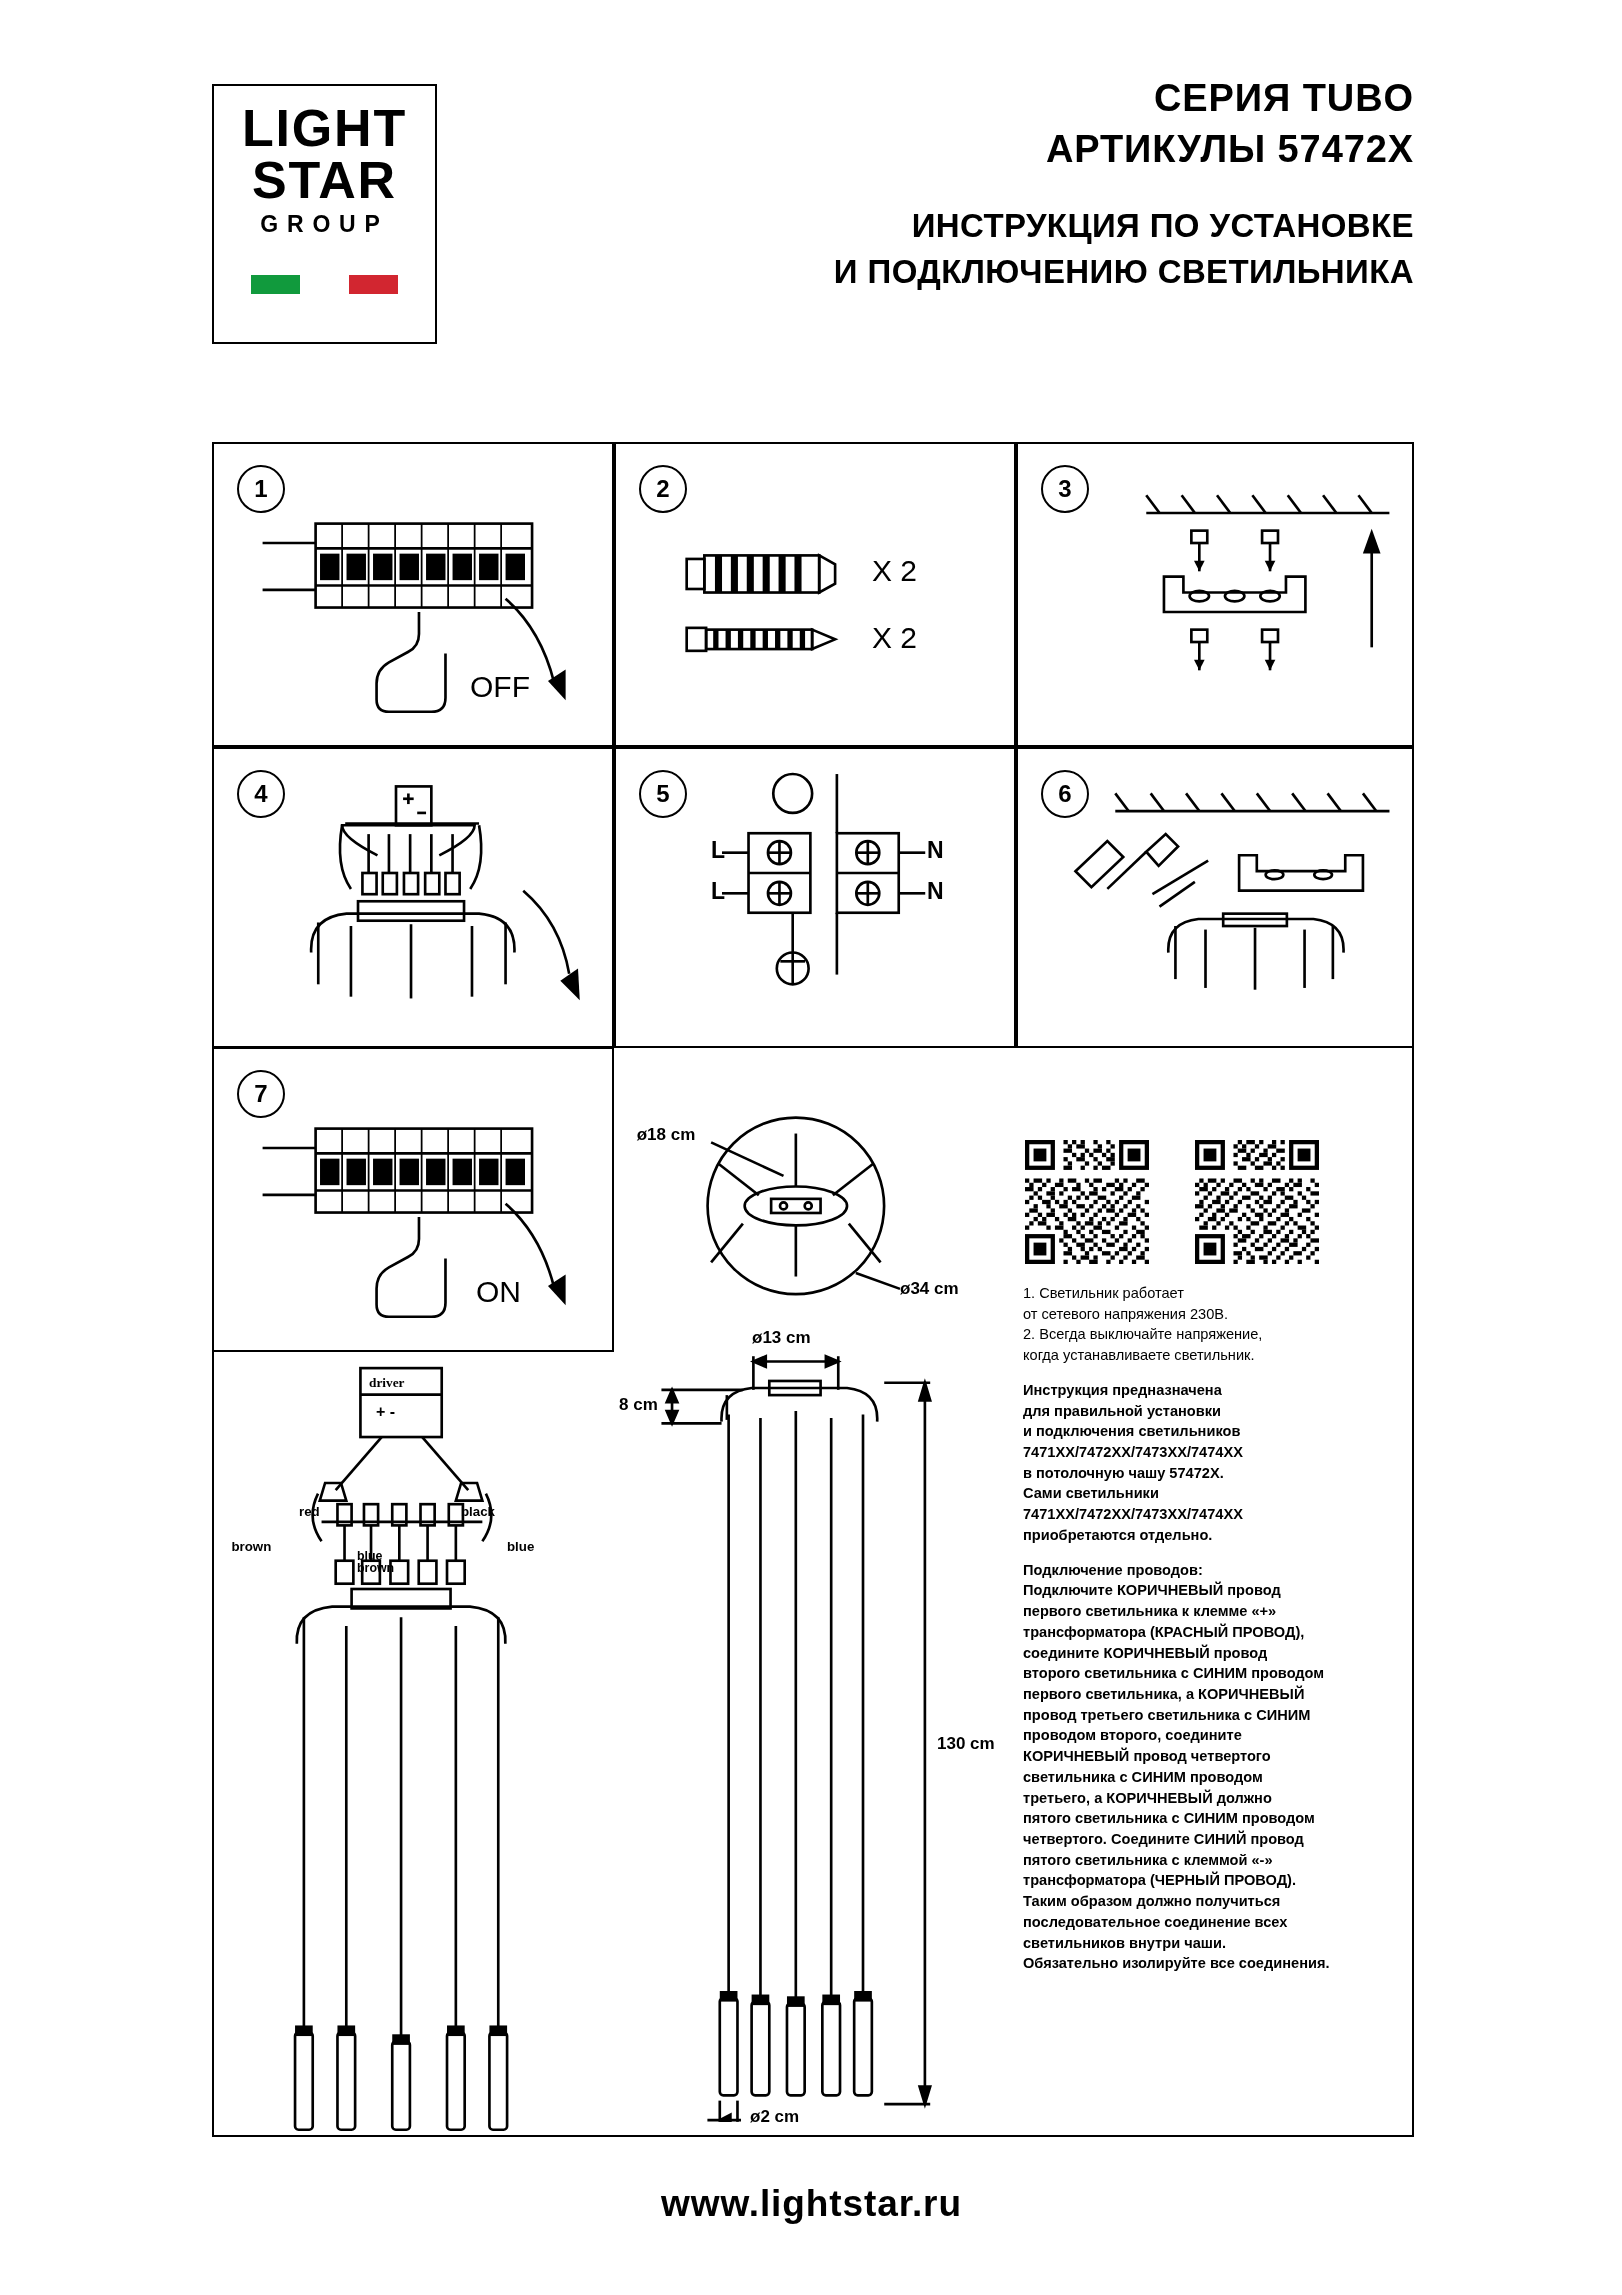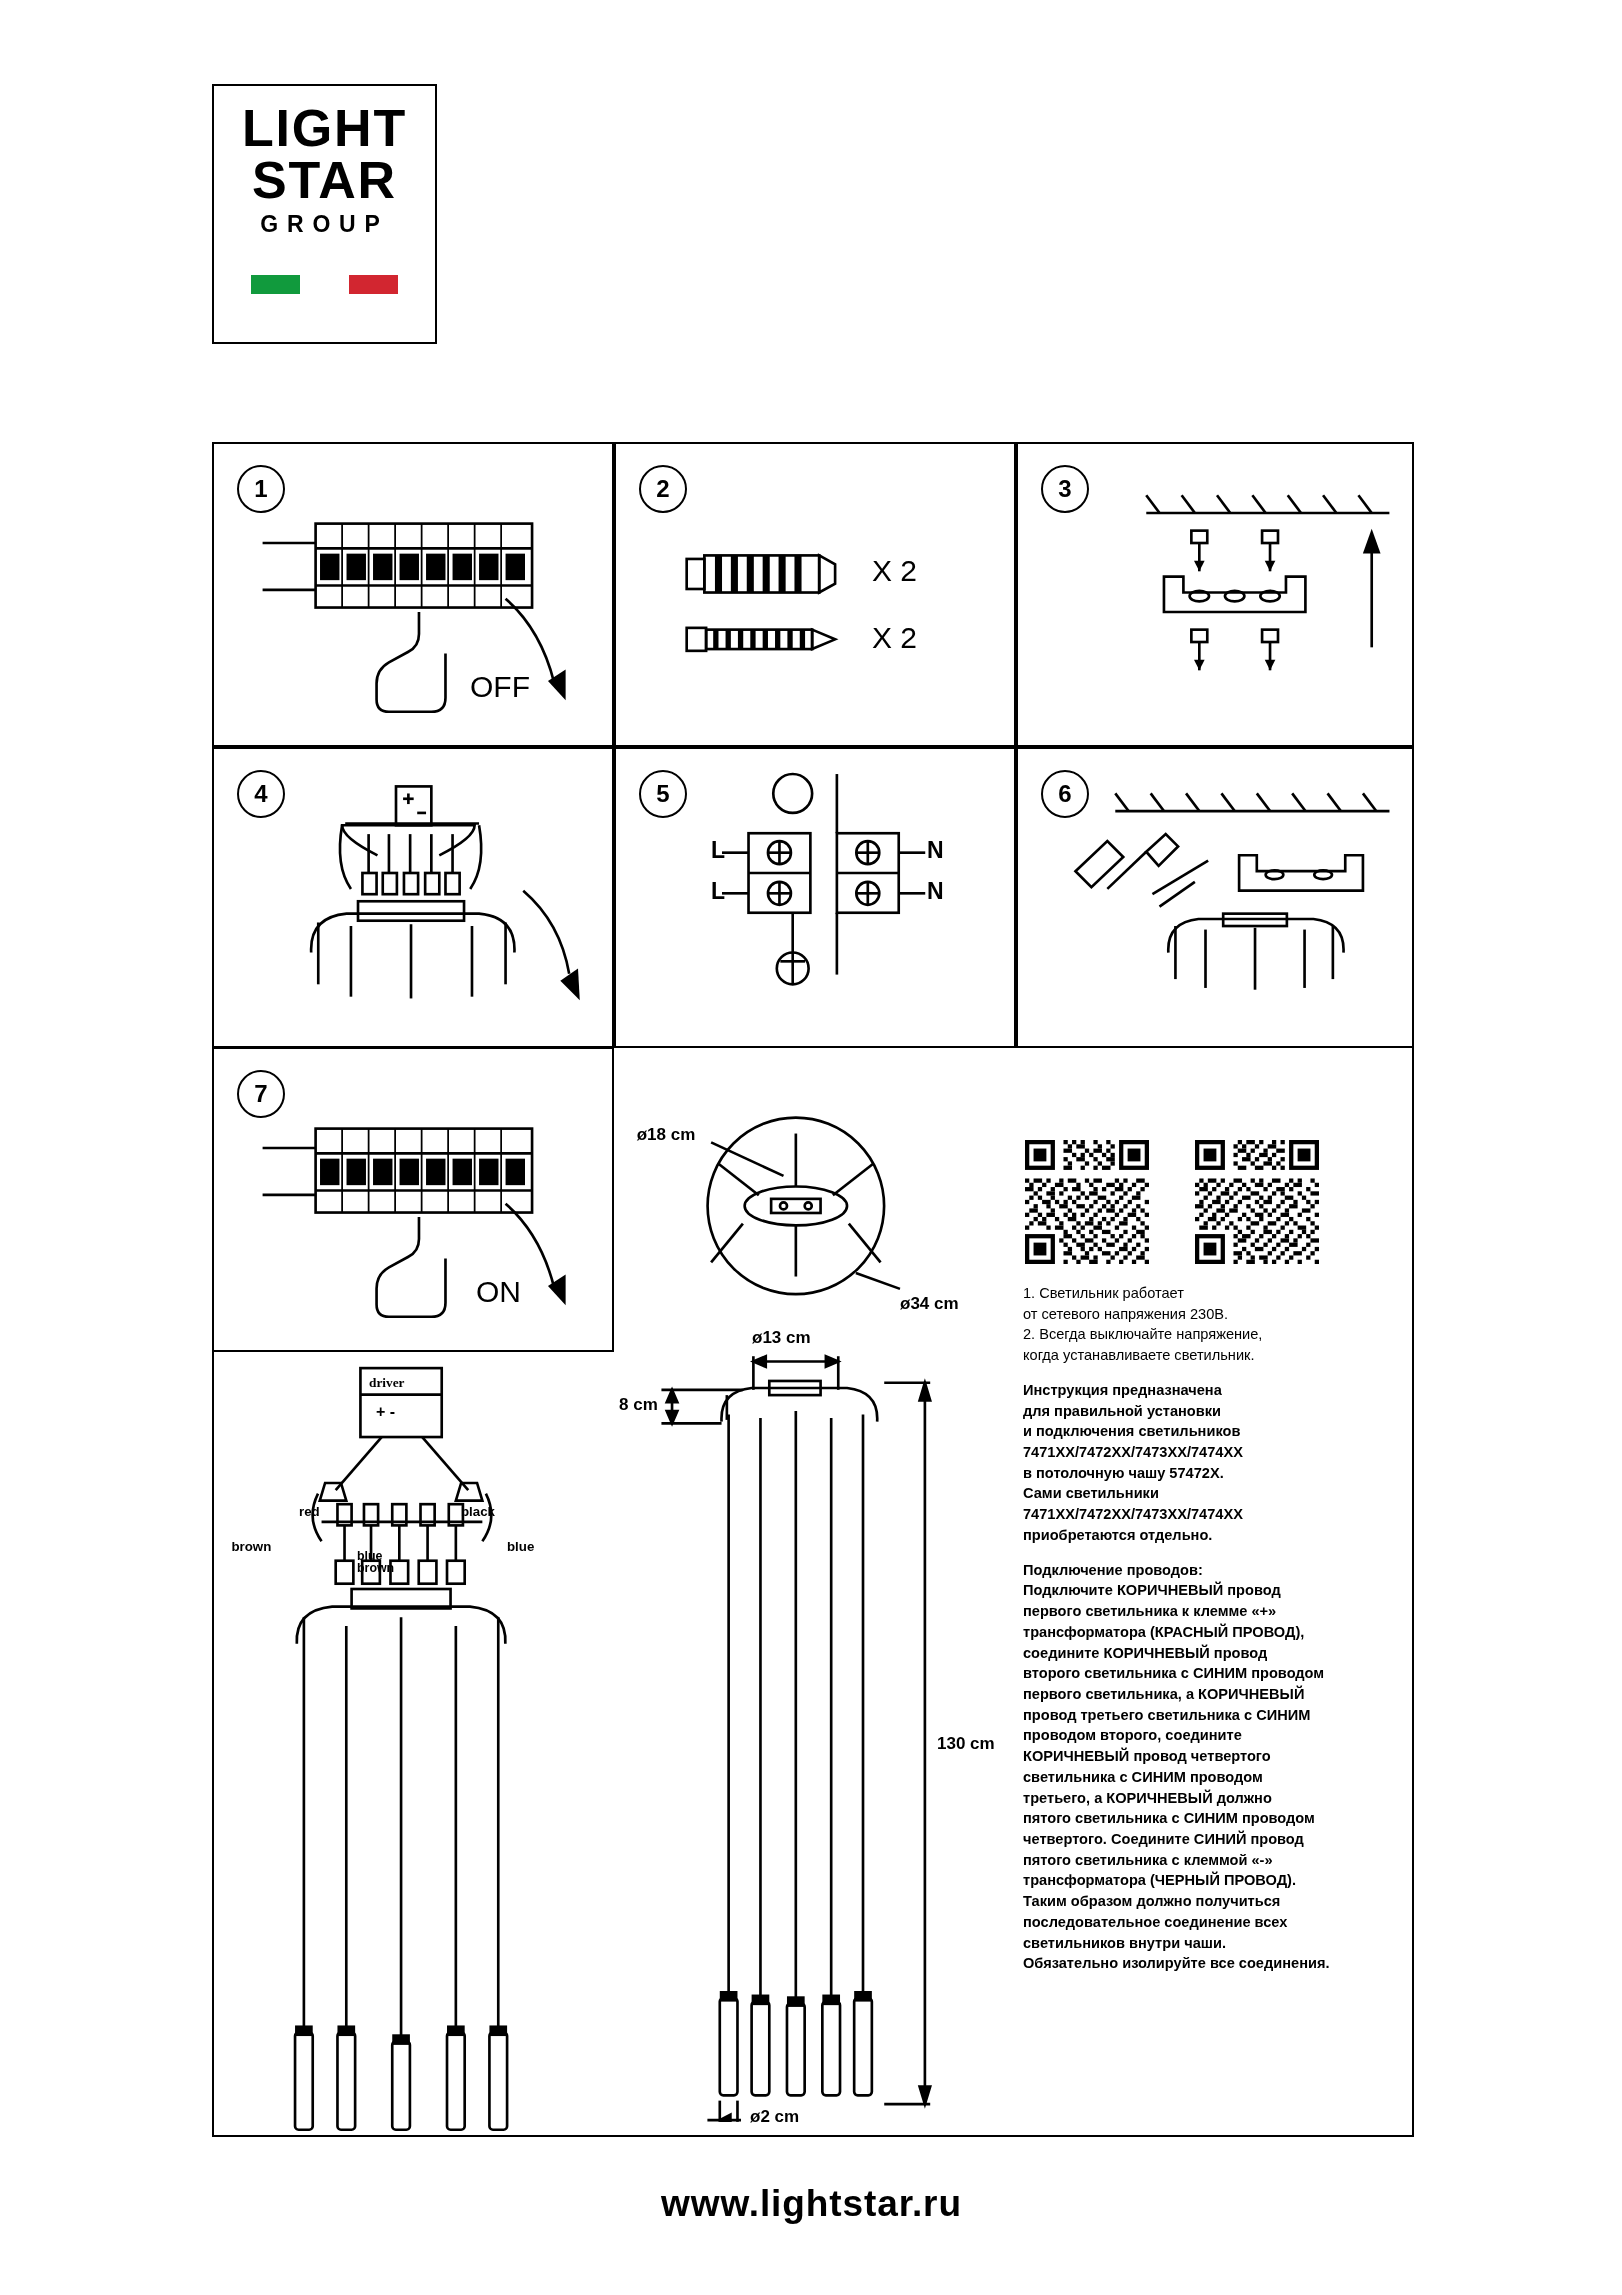--- a/index.html
+++ b/index.html
@@ -60,20 +60,26 @@
       <span class="logo-l2">STAR</span>
       <span class="logo-l3">GROUP</span>
     </div>
     <div class="flag">
       <i class="g"></i>
         <i class="w"></i>
         <i class="r"></i>
     </div>
   </div>
 
+  <div class="hdr-right">
+    <div class="hdr-series">СЕРИЯ TUBO</div>
+    <div class="hdr-art">АРТИКУЛЫ 57472X</div>
+    <div class="hdr-title">ИНСТРУКЦИЯ ПО УСТАНОВКЕ</div>
+    <div class="hdr-title" style="margin-top:1.8px;">И ПОДКЛЮЧЕНИЮ СВЕТИЛЬНИКА</div>
+  </div>
 
   <div class="frame"></div>
 
   <div class="cell" style="left:212px;top:442px;width:402px;height:305px;">
     <div class="num" style="left:23px;top:21px;">1</div>
     <svg width="402" height="305" style="position:absolute;left:0;top:0;" viewBox="0 0 455 345">
       <g class="ink">
         <rect x="115" y="90" width="245" height="95"></rect>
         <line x1="115" y1="118" x2="360" y2="118"></line>
         <line x1="115" y1="160" x2="360" y2="160"></line>
@@ -422,21 +428,21 @@
         <line x1="158" y1="108" x2="112" y2="72"></line>
         <line x1="242" y1="108" x2="288" y2="72"></line>
         <line x1="200" y1="142" x2="200" y2="200"></line>
 
         <line x1="104" y1="48" x2="186" y2="86"></line>
 
         <line x1="268" y1="196" x2="318" y2="214"></line>
       </g>
     </svg>
     <div class="dimlabel" style="left:17.7px;top:25px;">ø18 cm</div>
-    <div class="dimlabel" style="left:281px;top:194px;">ø34 cm</div>
+    <div class="dimlabel" style="left:281px;top:179px;">ø34 cm</div>
   </div>
 
   <div style="position:absolute;left:619px;top:1326px;width:389px;height:796px;">
     <svg width="389" height="796" style="position:absolute;left:0;top:0;" viewBox="0 0 440 900">
       <g class="ink">
 
         <line x1="152" y1="40" x2="248" y2="40"></line>
         <polygon class="inkf" points="152,40 166,34 166,46"></polygon>
         <polygon class="inkf" points="248,40 234,34 234,46"></polygon>
         <line x1="152" y1="34" x2="152" y2="72"></line>

